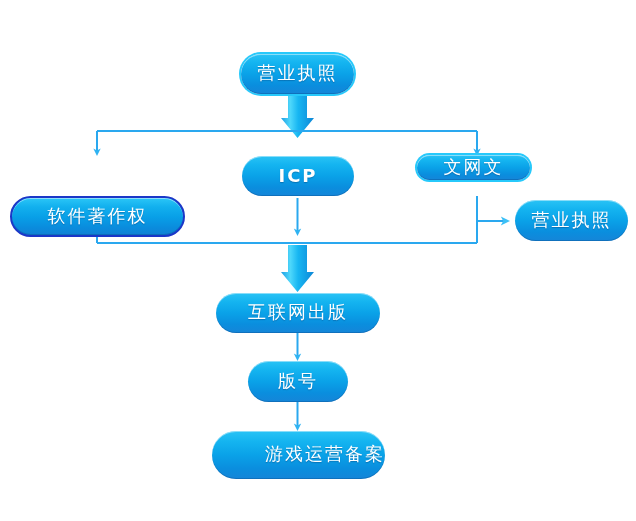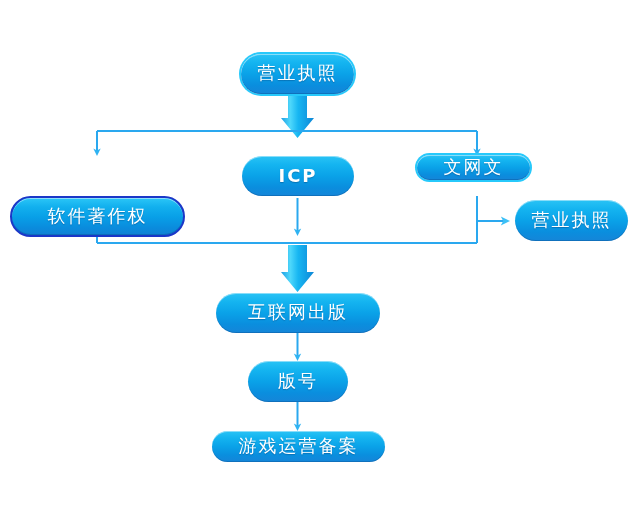--- a/index.html
+++ b/index.html
@@ -148,17 +148,17 @@
   </div>
 
   <div class="node" style="left:216px; top:293px; width:164px; height:40px;">
     <span class="label">互联网出版</span>
   </div>
 
   <div class="node" style="left:248px; top:361px; width:100px; height:41px;">
     <span class="label">版号</span>
   </div>
 
-  <div class="node" style="left:212px; top:431px; width:173px; height:31px;">
+  <div class="node" style="left:212px; top:431px; width:173px; height:48px;justify-content:flex-end;">
     <span class="label">游戏运营备案</span>
   </div>
 
 </div>
 
 </body></html>

